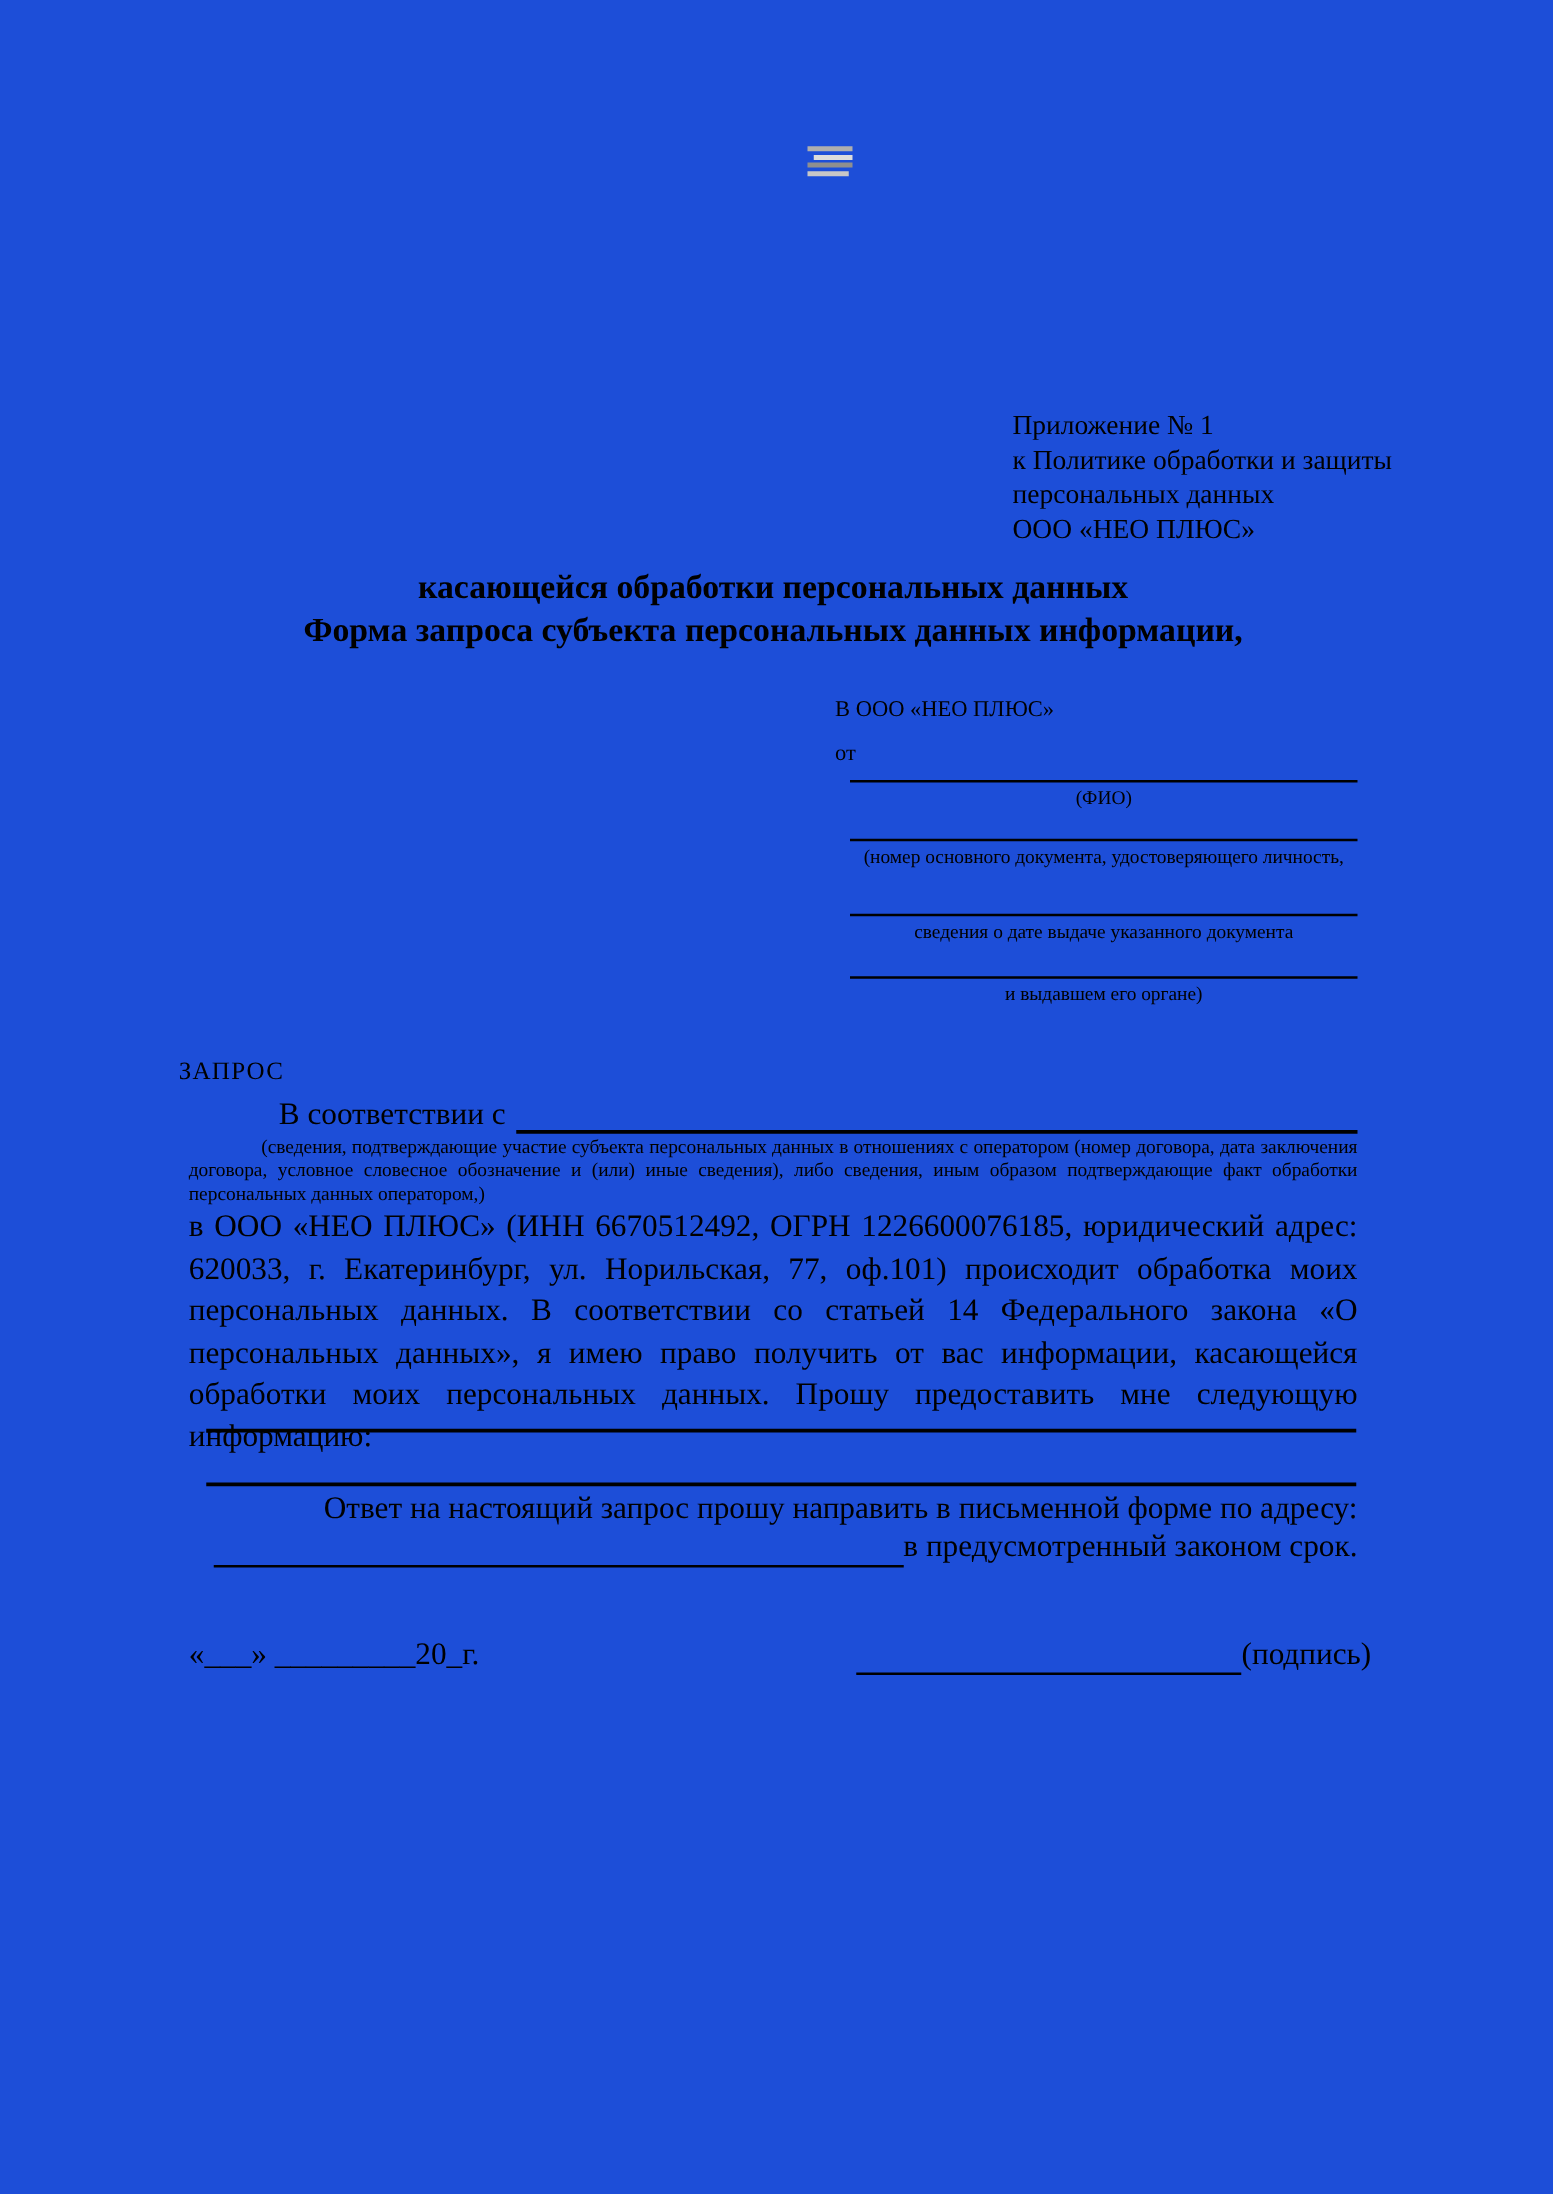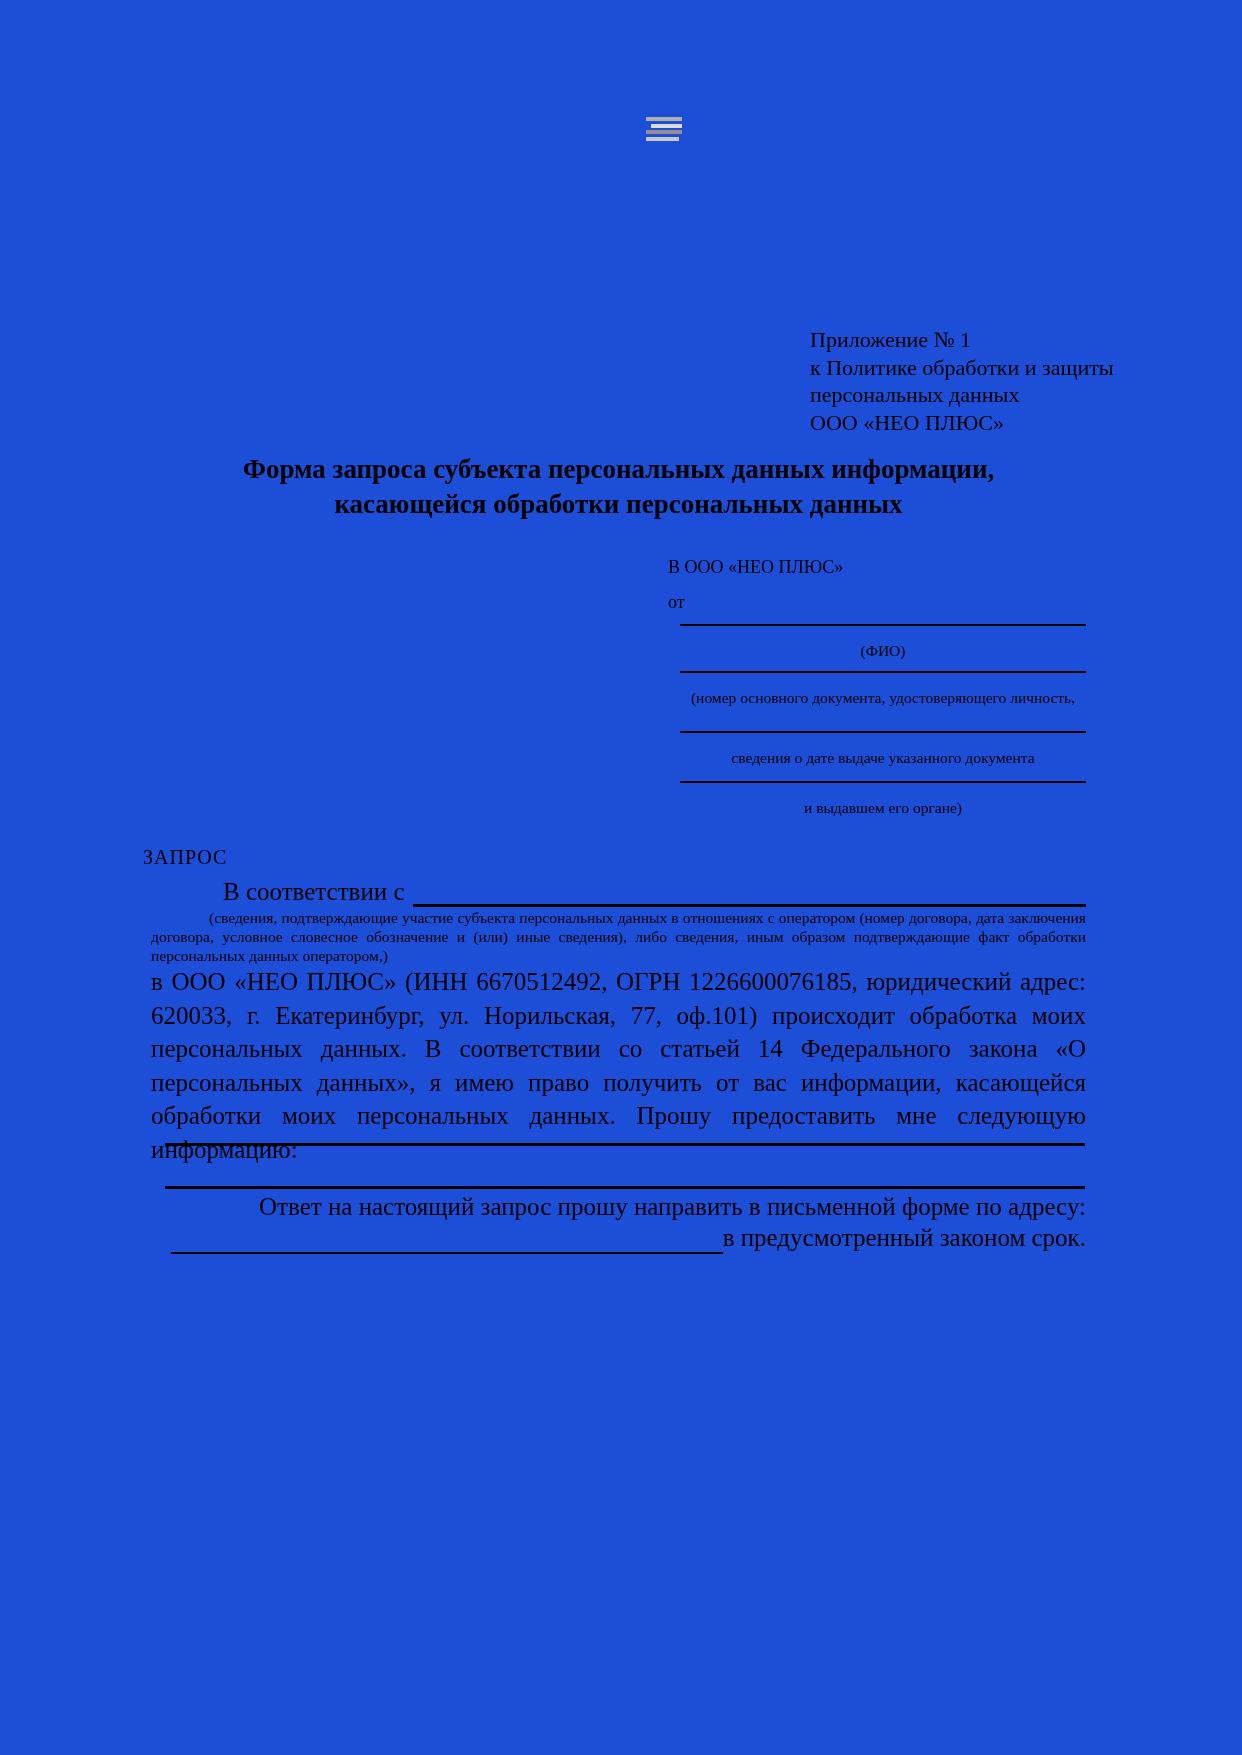--- a/index.html
+++ b/index.html
@@ -17,21 +17,21 @@
   .logo .stripe:nth-child(2){width:86%;align-self:flex-end;}
   .logo .stripe:nth-child(4){width:92%;}
 
   .appendix{position:absolute;left:810px;top:326px;font-size:22px;line-height:27.5px;white-space:nowrap;}
 
   .title{position:absolute;left:151px;top:452px;width:935px;text-align:center;font-weight:bold;font-size:27px;line-height:35px;}
 
   .addressee{position:absolute;left:668px;top:550px;font-size:18px;line-height:35px;}
 
   .fline{position:absolute;left:680px;width:406px;height:0;border-bottom:2px solid #000;}
-  .flabel{position:absolute;left:680px;width:406px;text-align:center;font-size:15.5px;line-height:18px;white-space:nowrap;margin-top:12px;}
+  .flabel{position:absolute;left:680px;width:406px;text-align:center;font-size:15.5px;line-height:18px;white-space:nowrap;}
   .f1l{top:624px;} .f1t{top:630px;}
   .f2l{top:671px;} .f2t{top:677px;}
   .f3l{top:731px;} .f3t{top:737px;}
   .f4l{top:781px;} .f4t{top:787px;}
 
   .zapros{position:absolute;left:143px;top:846px;width:935px;text-align:left;font-size:20px;letter-spacing:1px;}
 
   .intro{position:absolute;left:151px;top:877px;width:935px;display:flex;align-items:flex-end;font-size:25px;line-height:30px;}
   .intro-label{white-space:nowrap;margin-left:72px;padding-right:8px;}
   .intro-blank{flex:1 1 auto;border-bottom:3px solid #000;height:26px;}
@@ -69,22 +69,22 @@
   </div>
 
   <div class="appendix">
     <div>Приложение № 1</div>
     <div>к Политике обработки и защиты</div>
     <div>персональных данных</div>
     <div>ООО «НЕО ПЛЮС»</div>
   </div>
 
   <div class="title">
+    <div>касающейся обработки персональных данных</div>
     <div>Форма запроса субъекта персональных данных информации,</div>
-    <div>касающейся обработки персональных данных</div>
   </div>
 
   <div class="addressee">
     <div>В ООО «НЕО ПЛЮС»</div>
     <div>от</div>
   </div>
 
   <div class="fline f1l"></div>
   <div class="flabel f1t">(ФИО)</div>
 
@@ -111,14 +111,21 @@
   <div class="blank blank1"></div>
   <div class="blank blank2"></div>
 
   <div class="reply">Ответ на настоящий запрос прошу направить в письменной форме по адресу:</div>
 
   <div class="term">
     <span class="term-blank"></span>
     <span class="term-text">в предусмотренный законом срок.</span>
   </div>
 
+  <div class="bottom">
+    <span class="date-field">«___» _________20_г.</span>
+    <span class="sig-group">
+      <span class="sig-blank"></span>
+      <span class="sig-label">(подпись)</span>
+    </span>
+  </div>
 
 </div>
 
 </body></html>

